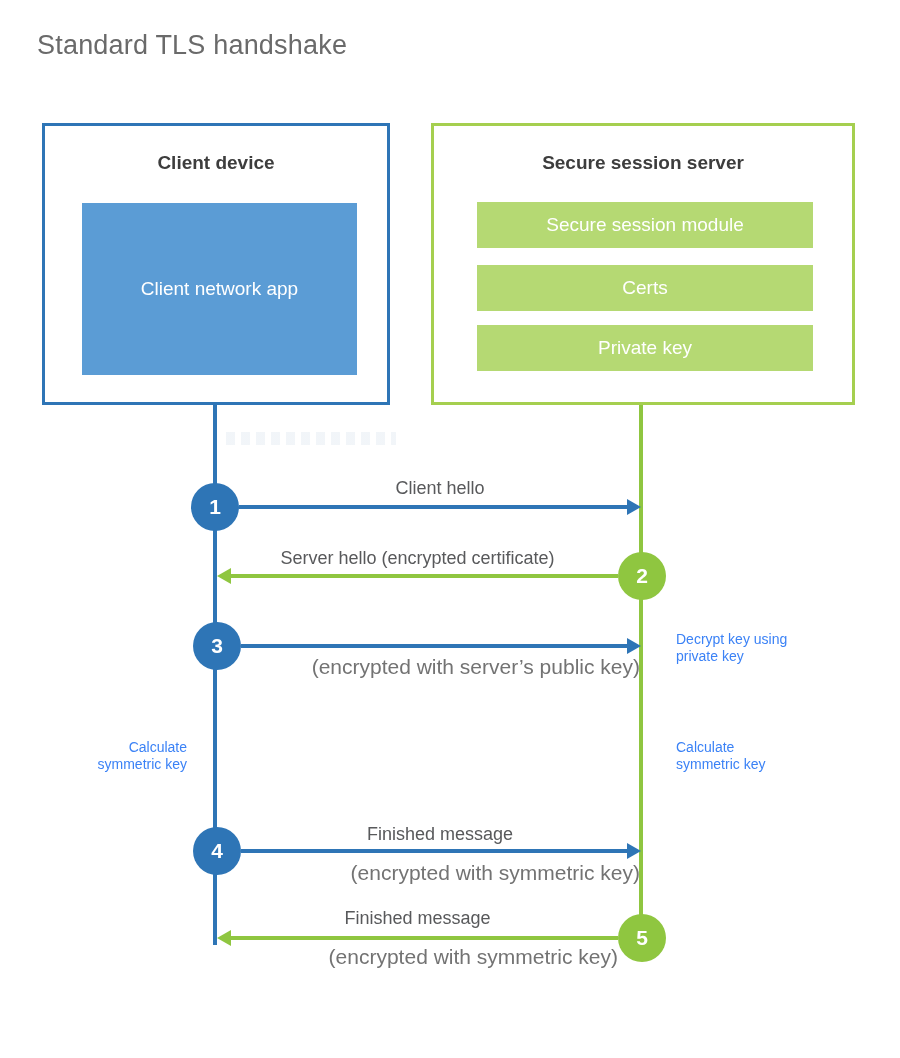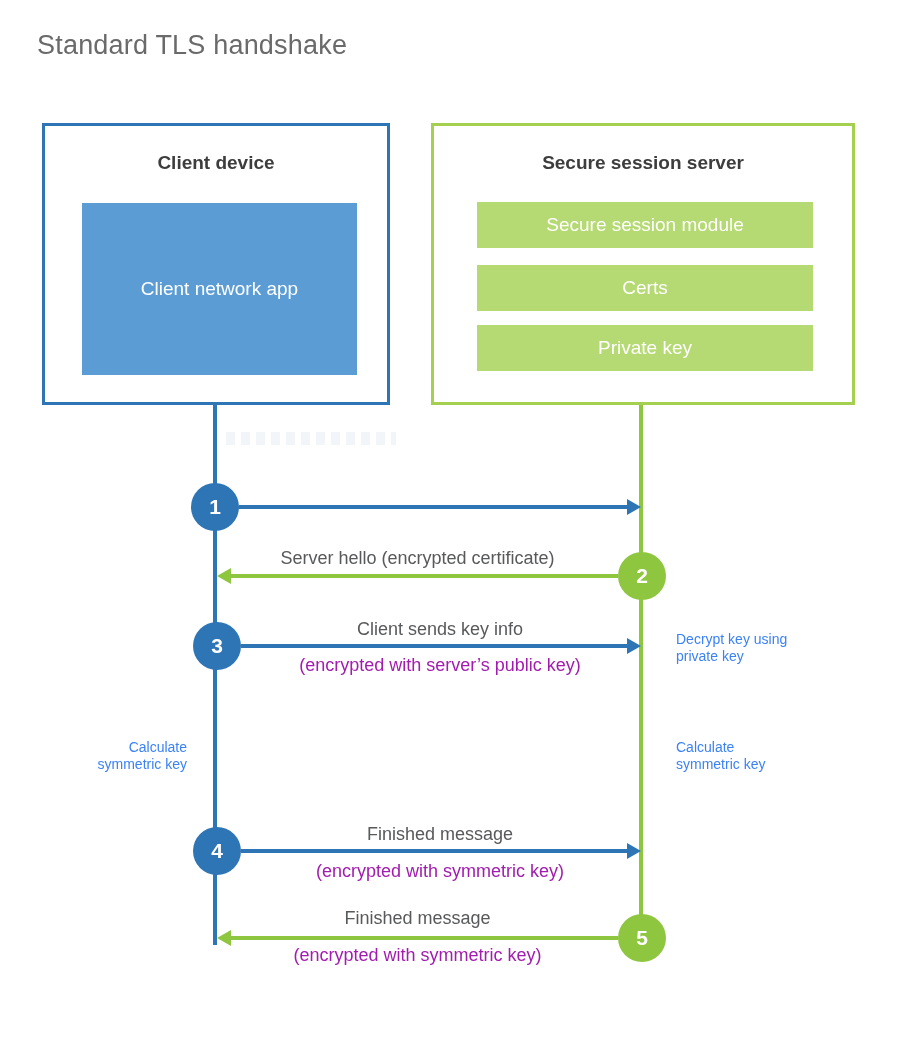--- a/index.html
+++ b/index.html
@@ -60,21 +60,21 @@
   .arrow.left  .head{left:0;}
   .arrow.blue .shaft{background:#2e75b6;}
   .arrow.blue.right .head{border-left:14px solid #2e75b6;}
   .arrow.green .shaft{background:#8fc640;}
   .arrow.green.left .head{border-right:14px solid #8fc640;}
   
   .msg-label{
     position:absolute;text-align:center;color:#58595b;font-size:18px;z-index:2;
   }
   .msg-sublabel{
-    position:absolute;text-align:center;color:#a21caf;font-size:18px;z-index:2;
+    position:absolute;text-align:right;color:#737373;font-size:21px;z-index:2;
   }
   
   .side-note{
     position:absolute;color:#3b82f6;font-size:14px;line-height:17px;z-index:2;
   }
   .side-note.right-align{text-align:right;}
 </style>
 </head>
 <body>
 
@@ -96,34 +96,34 @@
 
   <div class="lifeline blue"></div>
   <div class="lifeline green"></div>
   <div class="ghost-dashes"></div>
 
   <div class="step-circle blue" style="left:191px;top:483px;">1</div>
   <div class="arrow blue right" style="left:239px;top:507px;width:402px;">
     <div class="shaft"></div>
     <div class="head"></div>
   </div>
+  <div class="msg-label" style="left:240px;top:478px;width:400px;">Client hello</div>
 
   <div class="step-circle green" style="left:618px;top:552px;">2</div>
   <div class="arrow green left" style="left:217px;top:576px;width:401px;">
     <div class="shaft"></div>
     <div class="head"></div>
   </div>
   <div class="msg-label" style="left:217px;top:548px;width:401px;">Server hello (encrypted certificate)</div>
 
   <div class="step-circle blue" style="left:193px;top:622px;">3</div>
   <div class="arrow blue right" style="left:241px;top:646px;width:400px;">
     <div class="shaft"></div>
     <div class="head"></div>
   </div>
-  <div class="msg-label" style="left:240px;top:619px;width:400px;">Client sends key info</div>
   <div class="msg-sublabel" style="left:240px;top:655px;width:400px;">(encrypted with server’s public key)</div>
   <div class="side-note" style="left:676px;top:631px;">
     <div>Decrypt key using</div>
     <div>private key</div>
   </div>
 
   <div class="side-note right-align" style="left:75px;top:739px;width:112px;">
     <div>Calculate</div>
     <div>symmetric key</div>
   </div>

